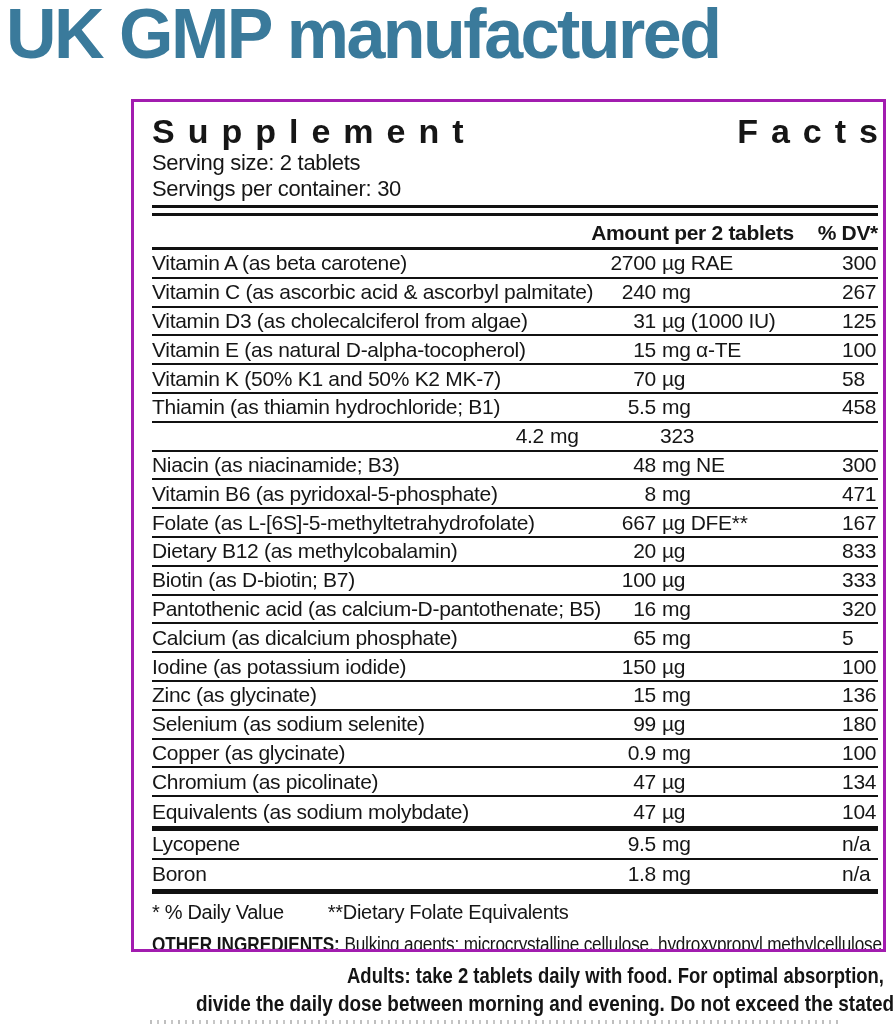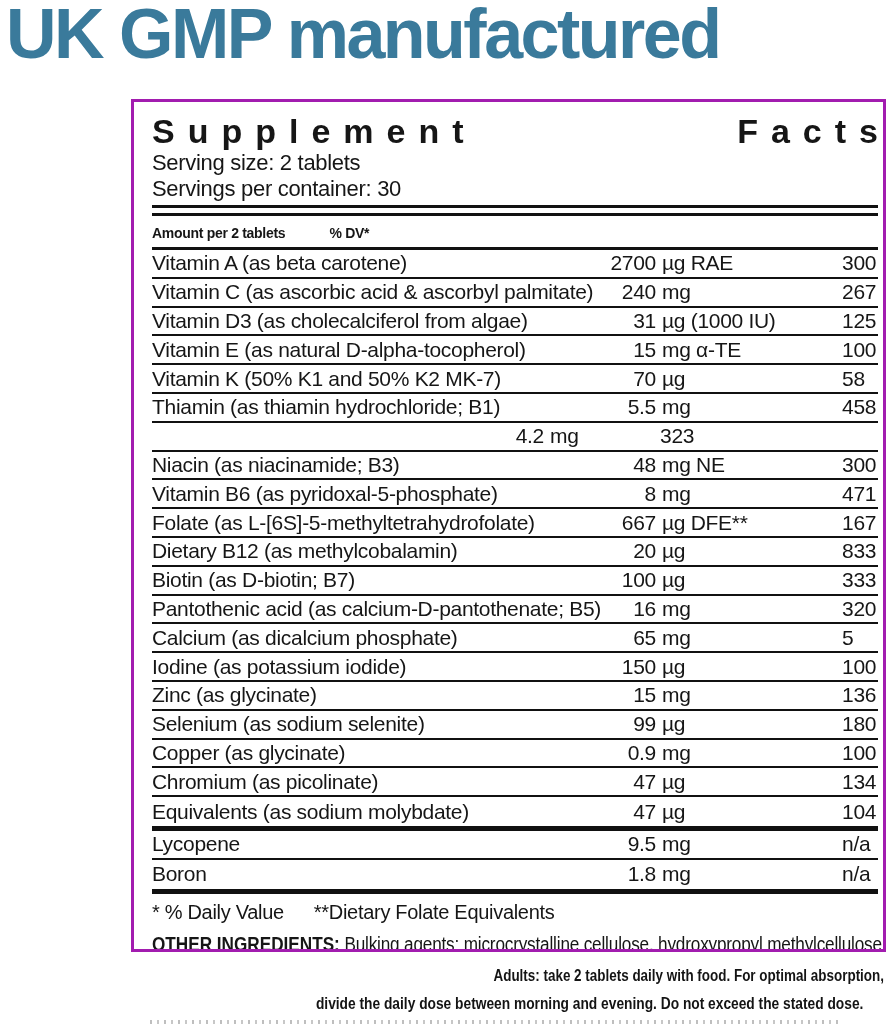--- a/index.html
+++ b/index.html
@@ -57,22 +57,23 @@
     border-top: 3px solid #111;
     border-bottom: 3px solid #111;
     margin: 3px 0 2px 0;
   }
   .rule-med { height: 3px; background: #111; }
   .rule-thick { height: 5px; background: #111; }
 
   .colhead {
     display: flex;
     align-items: center;
+    justify-content: flex-end;
     height: 29px;
-    font-size: 14px;
+    font-size: 21px;
     font-weight: 700;
     letter-spacing: -0.3px;
   }
   .colhead .dv-head {
     width: 84px;
     text-align: right;
   }
 
   
   .row {
@@ -88,21 +89,21 @@
   .rows-main .row:last-child,
   .rows-extra .row:last-child { border-bottom: none; }
   .cell-name { overflow: visible; }
   .cell-amt  { text-align: right; }
   .cell-unit { padding-left: 6px; overflow: visible; }
   .cell-dv   { padding-left: 4px; }
 
   
   .footnote {
     display: flex;
-    gap: 30px;
+    gap: 44px;
     font-size: 20px;
     letter-spacing: -0.3px;
     padding-top: 6px;
     line-height: 24px;
   }
   .other-ing {
     margin-top: 7px;
     font-size: 19.5px;
     letter-spacing: -0.2px;
     white-space: nowrap;
@@ -112,21 +113,21 @@
   }
   .other-ing b { font-weight: 700; letter-spacing: 0; }
 
   
   .instructions {
     position: absolute;
     right: 10px; top: 962px;
     width: 800px;
     text-align: right;
     font-weight: 700;
-    font-size: 16px;
+    font-size: 22px;
     line-height: 28px;
     color: #141414;
   }
   .instructions .line { white-space: nowrap; }
   .instructions .line1 { transform: scaleX(0.84); transform-origin: right center; }
   .instructions .line2 { transform: scaleX(0.86); transform-origin: right center; padding-right: 24px; }
 
   
   .cutoff-strip {
     position: absolute;

